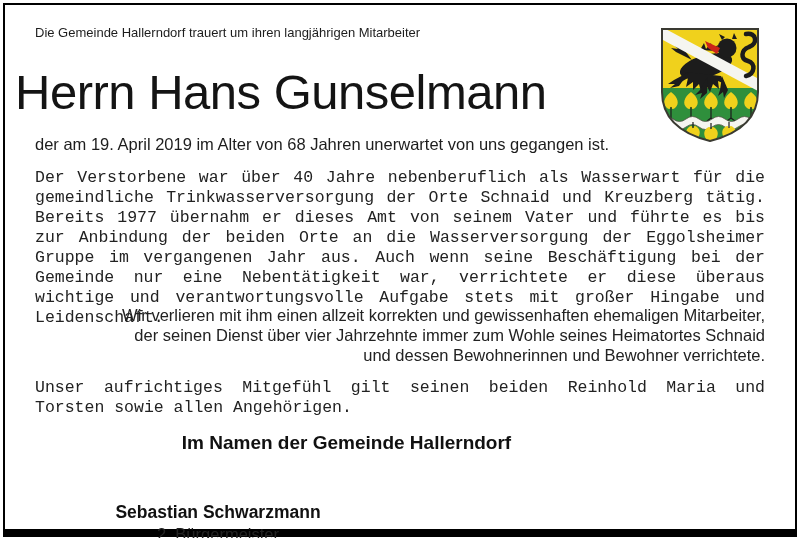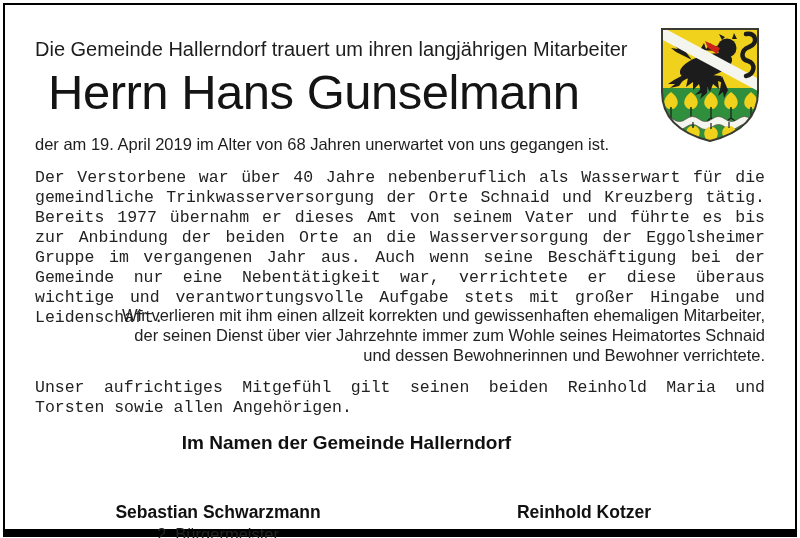--- a/index.html
+++ b/index.html
@@ -7,25 +7,25 @@
     width:800px;height:538px;position:relative;background:#ffffff;
     font-family:"Liberation Sans", sans-serif;color:#1d1d1d;
     -webkit-font-smoothing:antialiased;overflow:hidden;
   }
   .frame{
     position:absolute;left:3px;top:3px;right:3px;bottom:1px;
     border:2px solid #000;border-bottom:8px solid #000;
     pointer-events:none;
   }
   .intro{
-    position:absolute;left:35px;top:39px;width:620px;
-    font-size:20px;line-height:20px;
+    position:absolute;left:35px;top:23px;width:620px;
+    font-size:13px;line-height:20px;
   }
   .name{
-    position:absolute;left:48px;top:66px;width:640px;
+    position:absolute;left:15px;top:66px;width:640px;
     font-size:49px;font-weight:400;letter-spacing:-0.5px;line-height:52px;color:#141414;
   }
   .subline{
     position:absolute;left:35px;top:134px;width:660px;
     font-size:16.5px;line-height:20px;
   }
   .para{
     position:absolute;left:35px;width:730px;
     font-size:16.5px;line-height:20px;color:#222;
   }
@@ -68,21 +68,20 @@
 <div class="para just p3">Unser aufrichtiges Mitgefühl gilt seinen beiden Reinhold Maria und Torsten sowie allen Angehörigen.</div>
 
 <div class="closing">Im Namen der Gemeinde Hallerndorf</div>
 
 <div class="sig sig-left">
   <div class="sig-name">Sebastian Schwarzmann</div>
   <div class="sig-title">2. Bürgermeister</div>
 </div>
 
 <div class="sig sig-right">
-  <div class="sig-name">Reinhold Kotzer</div>
 </div>
 
 <svg class="crest" viewBox="0 0 108 122" xmlns="http://www.w3.org/2000/svg">
   <defs>
     <clipPath id="shieldClip">
       <path d="M6,5 H102 V68 C102,96 82,110 54,117 C26,110 6,96 6,68 Z"></path>
     </clipPath>
     <path id="leafUp" d="M0,-9 C7,-4 9,3 4,7 C1,9.4 0.4,7 0,5.5 C-0.4,7 -1,9.4 -4,7 C-9,3 -7,-4 0,-9 Z"></path>
   </defs>
 

